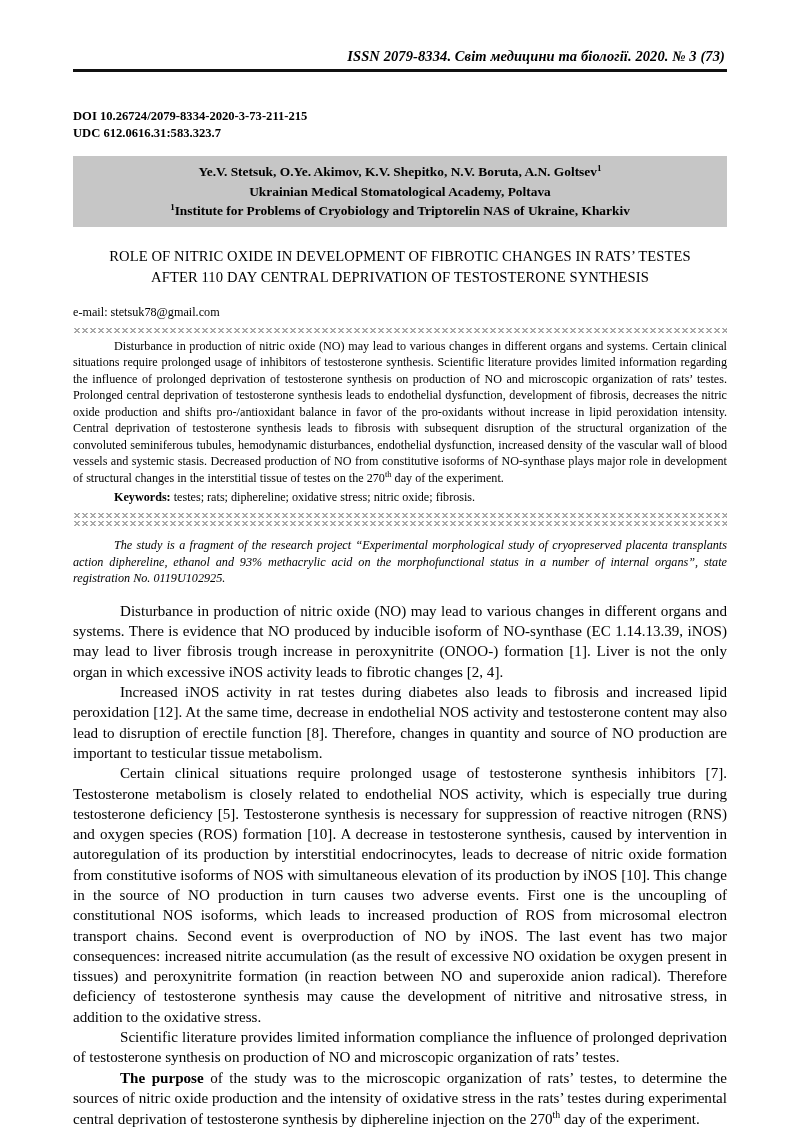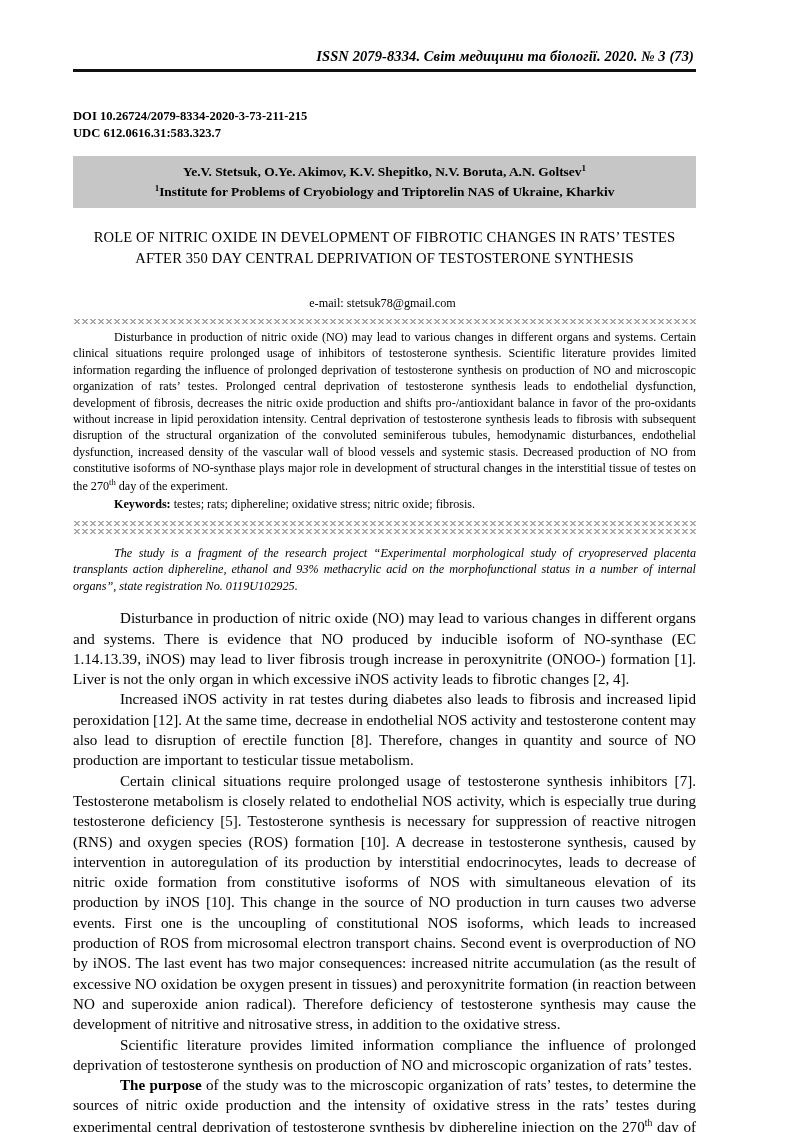--- a/index.html
+++ b/index.html
@@ -11,21 +11,21 @@
     width: 800px;
     height: 1132px;
     font-family: "Liberation Serif", "DejaVu Serif", serif;
     color: #000000;
     position: relative;
     overflow: hidden;
   }
   .page {
     width: 800px;
     height: 1132px;
-    padding: 48px 104px 0 73px;
+    padding: 48px 73px 0 73px;
     position: relative;
   }
 
   
   .running-head {
     text-align: right;
     font-style: italic;
     font-weight: bold;
     font-size: 14.5px;
     letter-spacing: 0.1px;
@@ -63,23 +63,23 @@
   
   .article-title {
     text-align: center;
     font-weight: normal;
     font-size: 14.6px;
     line-height: 1.42;
     margin: 19px 10px 0 10px;
     letter-spacing: 0.1px;
   }
   .email-line {
-    text-align: center;
+    text-align: left;
     font-size: 12.2px;
-    margin-top: 27px;
+    margin-top: 17px;
     padding-right: 4px;
   }
 
   
   .wavy {
     height: 5px;
     margin: 8px 0 0 0;
     background-repeat: repeat-x;
     background-size: 8px 5px;
     background-image:
@@ -149,26 +149,27 @@
   <div class="running-head">ISSN 2079-8334. Світ медицини та біології. 2020. № 3 (73)</div>
   <div class="rule-double"></div>
 
   <div class="ids">
     <div>DOI 10.26724/2079-8334-2020-3-73-211-215</div>
     <div>UDC 612.0616.31:583.323.7</div>
   </div>
 
   <div class="authors-banner">
     <div><span>Ye.V. Stetsuk, O.Ye. Akimov, K.V. Shepitko, N.V. Boruta, A.N. Goltsev</span><sup>1</sup></div>
+    <div>Ukrainian Medical Stomatological Academy, Poltava</div>
     <div><sup>1</sup><span>Institute for Problems of Cryobiology and Triptorelin NAS of Ukraine, Kharkiv</span></div>
   </div>
 
   <div class="article-title">
     <div>ROLE OF NITRIC OXIDE IN DEVELOPMENT OF FIBROTIC CHANGES IN RATS’ TESTES</div>
-    <div>AFTER 350 DAY CENTRAL DEPRIVATION OF TESTOSTERONE SYNTHESIS</div>
+    <div>AFTER 110 DAY CENTRAL DEPRIVATION OF TESTOSTERONE SYNTHESIS</div>
   </div>
 
   <div class="email-line">e-mail: stetsuk78@gmail.com</div>
 
   <div class="wavy"></div>
 
   <div class="abstract">
     <p><span>Disturbance in production of nitric oxide (NO) may lead to various changes in different organs and systems. Certain clinical situations require prolonged usage of inhibitors of testosterone synthesis. Scientific literature provides limited information regarding the influence of prolonged deprivation of testosterone synthesis on production of NO and microscopic organization of rats’ testes. Prolonged central deprivation of testosterone synthesis leads to endothelial dysfunction, development of fibrosis, decreases the nitric oxide production and shifts pro-/antioxidant balance in favor of the pro-oxidants without increase in lipid peroxidation intensity. Central deprivation of testosterone synthesis leads to fibrosis with subsequent disruption of the structural organization of the convoluted seminiferous tubules, hemodynamic disturbances, endothelial dysfunction, increased density of the vascular wall of blood vessels and systemic stasis. Decreased production of NO from constitutive isoforms of NO-synthase plays major role in development of structural changes in the interstitial tissue of testes on the 270</span><sup>th</sup><span> day of the experiment.</span></p>
     <p class="kw"><b>Keywords:</b><span> testes; rats; diphereline; oxidative stress; nitric oxide; fibrosis.</span></p>
   </div>

